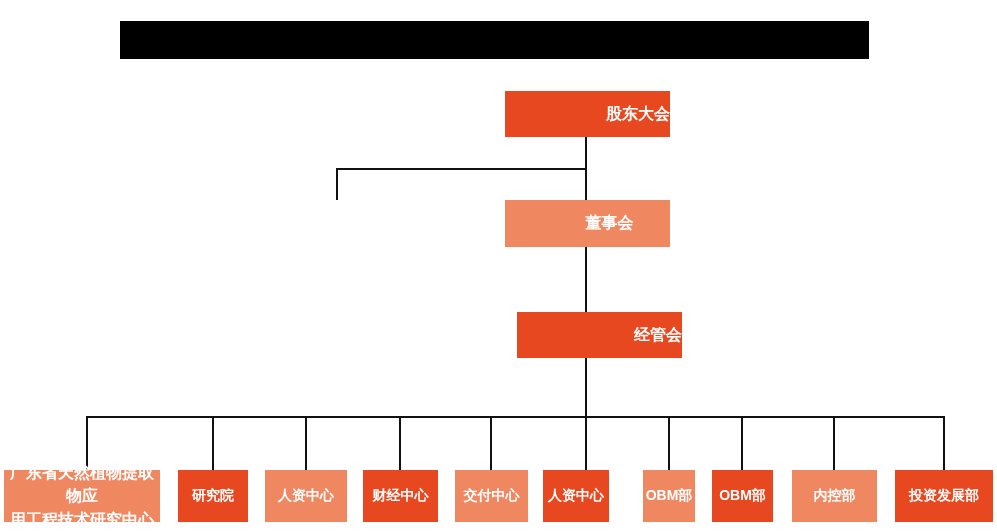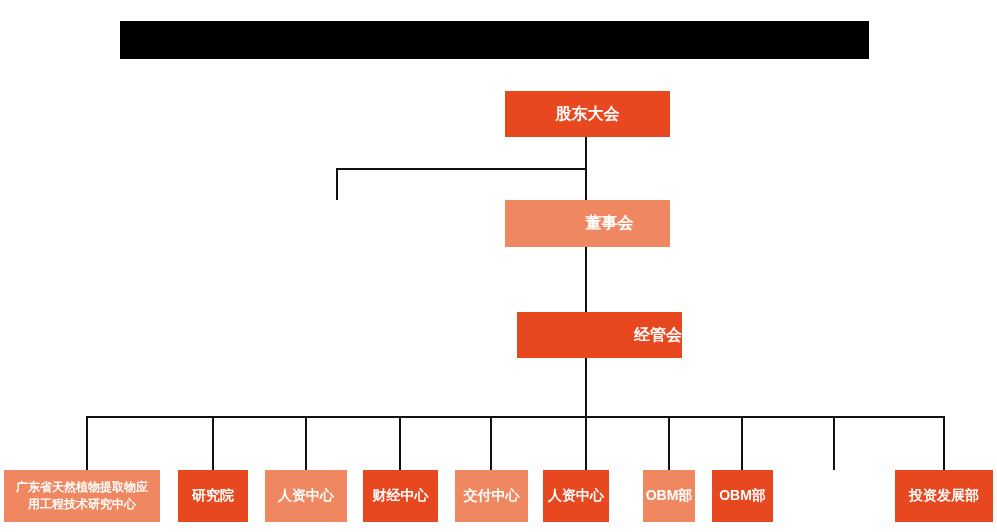--- a/index.html
+++ b/index.html
@@ -24,21 +24,21 @@
     justify-content: center;
     text-align: center;
     color: #ffffff;
     font-weight: bold;
     font-size: 16px;
     box-sizing: border-box;
   }
   .dark  { background: #e8481f; }
   .light { background: #ef8760; }
   .dept  { font-size: 14px; }
-  .dept-sm { font-size: 12px; line-height: 1.45; white-space: pre-line; }
+  .dept-sm { font-size: 16px; line-height: 1.45; white-space: pre-line; }
   .line {
     position: absolute;
     background: #111111;
   }
   .line.v { width: 2px; }
   .line.h { height: 2px; }
 </style>
 </head>
 <body>
 
@@ -56,21 +56,21 @@
   <div class="line v" style="left:86px;  top:416px; height:54px;"></div>
   <div class="line v" style="left:212px; top:416px; height:54px;"></div>
   <div class="line v" style="left:305px; top:416px; height:54px;"></div>
   <div class="line v" style="left:399px; top:416px; height:54px;"></div>
   <div class="line v" style="left:490px; top:416px; height:54px;"></div>
   <div class="line v" style="left:668px; top:416px; height:54px;"></div>
   <div class="line v" style="left:741px; top:416px; height:54px;"></div>
   <div class="line v" style="left:833px; top:416px; height:54px;"></div>
   <div class="line v" style="left:943px; top:416px; height:54px;"></div>
 
-  <div class="node dark" style="left:505px; top:91px; width:165px; height:46px;">
+  <div class="node dark" style="left:505px; top:91px; width:165px; height:46px;justify-content:flex-end;">
     <span>股东大会</span>
   </div>
 
   <div class="node light" style="left:505px; top:200px; width:165px; height:47px;padding-left:44px;">
     <span>董事会</span>
   </div>
 
   <div class="node dark" style="left:517px; top:312px; width:165px; height:46px;justify-content:flex-end;">
     <span>经管会</span>
   </div>
@@ -93,17 +93,20 @@
   </div>
   <div class="node dark dept" style="left:543px; top:470px; width:66px; height:52px;">
     <span>人资中心</span>
   </div>
   <div class="node light dept" style="left:643px; top:470px; width:52px; height:52px;">
     <span>OBM部</span>
   </div>
   <div class="node dark dept" style="left:712px; top:470px; width:61px; height:52px;">
     <span>OBM部</span>
   </div>
+  <div class="node light dept" style="left:792px; top:470px; width:85px; height:52px;">
+    <span>内控部</span>
+  </div>
   <div class="node dark dept" style="left:895px; top:470px; width:98px; height:52px;">
     <span>投资发展部</span>
   </div>
 
 </div>
 
 </body></html>

